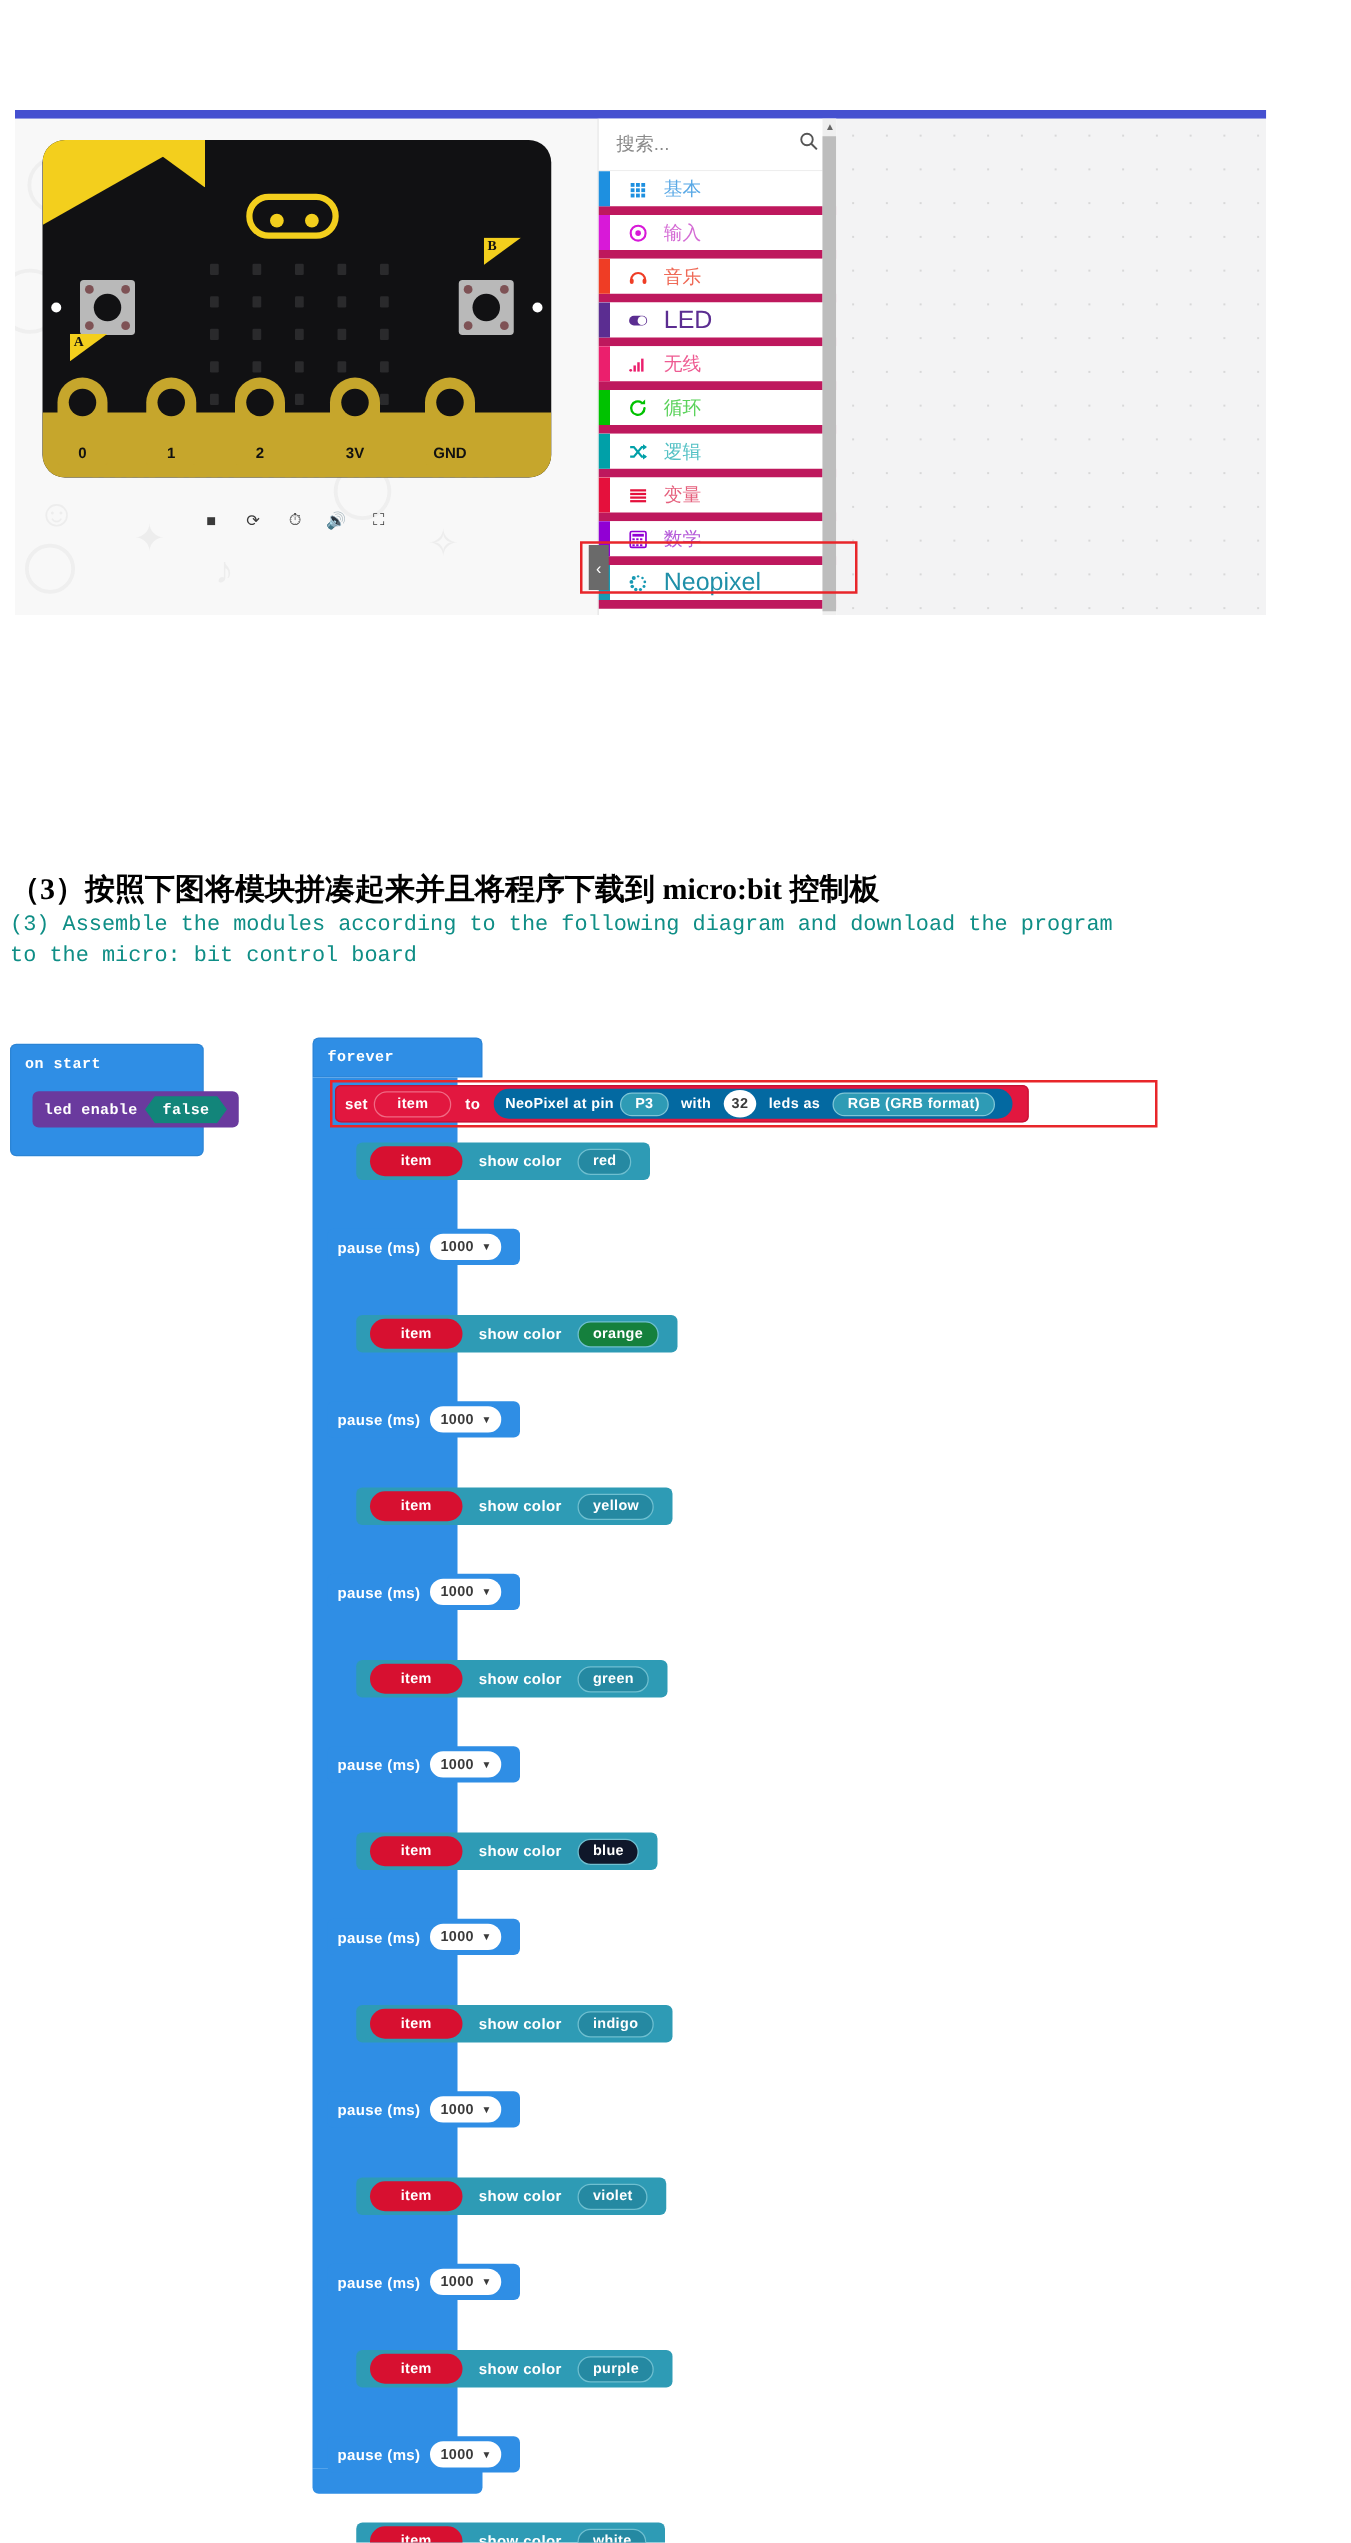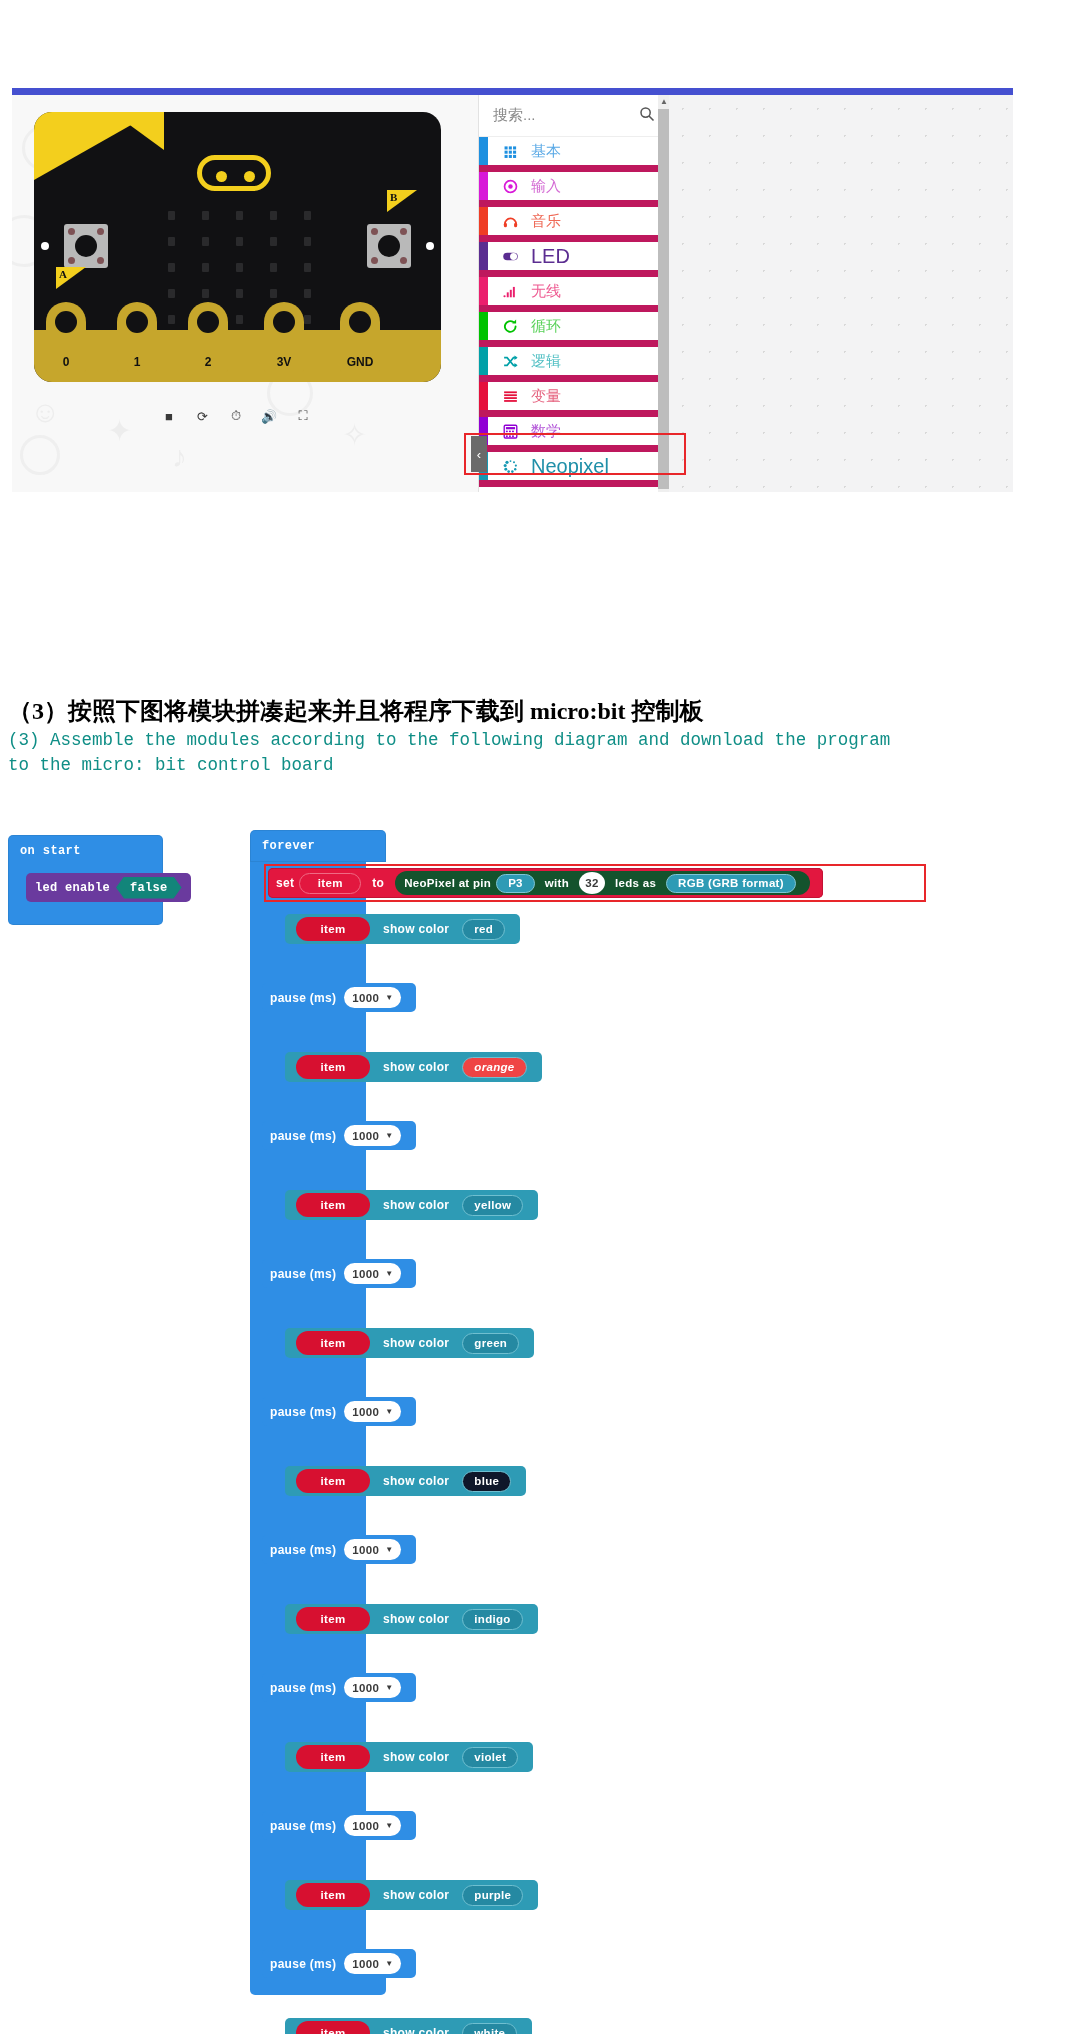--- a/index.html
+++ b/index.html
@@ -168,21 +168,21 @@
   .stmt.teal{ background:#2e9bb5; }
   .stmt.blue{ background:#2f8ee5; }
 
   .pill{
     display:inline-flex; align-items:center; justify-content:center;
     border-radius:14px; padding:0 11px; height:21px; margin:0 5px;
     font-size:11.5px; font-weight:bold;
   }
   .pill.outline-red{ background:#e2173f; border:1.5px solid #f06a84; color:#fff;}
   .pill.var-red{ background:#d71030; color:#fff; min-width:74px; height:24px; border-radius:13px;}
-  .pill.dark-teal{ background:#14532d; color:#fff; }
+  .pill.dark-teal{ background:#0369a1; color:#fff; }
   .pill.white{ background:#ffffff; color:#3a3a3a; }
   .pill.white-num{ background:#ffffff; color:#3a3a3a; min-width:26px;}
 
   .hexpill{
     display:inline-flex; align-items:center; justify-content:center;
     background:#12857a; color:#fff; font-size:12px; font-weight:bold;
     height:22px; padding:0 14px; margin-left:6px;
     clip-path:polygon(8px 0, calc(100% - 8px) 0, 100% 50%, calc(100% - 8px) 100%, 8px 100%, 0 50%);
   }
 
@@ -538,21 +538,21 @@
         <span style="margin:0 8px">show color</span>
         <span class="pill" style="background:#2589a2;border:1px solid #6fbfd0;color:#fff;height:21px;">red</span>
       </div>
       <div class="stmt blue" style="left: 262px; top: 148px; height: 29px; border-radius: 5px; padding: 0px 10px 0px 8px;">
         <span>pause (ms)</span>
         <span class="pill white" style="border-radius:11px;margin-left:8px;padding:0 8px;">1000<span class="dropcaret">▼</span></span>
       </div>
       <div class="stmt teal" style="left: 285px; top: 217px; height: 30px; border-radius: 5px; padding: 0px 10px 0px 6px;">
         <span class="pill var-red">item</span>
         <span style="margin:0 8px">show color</span>
-        <span class="pill" style="background:#ef4444;border:1px solid #6fbfd0;color:#fff;height:21px;font-style:italic;">orange</span>
+        <span class="pill" style="background:#15803d;border:1px solid #6fbfd0;color:#fff;height:21px;">orange</span>
       </div>
       <div class="stmt blue" style="left: 262px; top: 286px; height: 29px; border-radius: 5px; padding: 0px 10px 0px 8px;">
         <span>pause (ms)</span>
         <span class="pill white" style="border-radius:11px;margin-left:8px;padding:0 8px;">1000<span class="dropcaret">▼</span></span>
       </div>
       <div class="stmt teal" style="left: 285px; top: 355px; height: 30px; border-radius: 5px; padding: 0px 10px 0px 6px;">
         <span class="pill var-red">item</span>
         <span style="margin:0 8px">show color</span>
         <span class="pill" style="background:#2589a2;border:1px solid #6fbfd0;color:#fff;height:21px;">yellow</span>
       </div>

